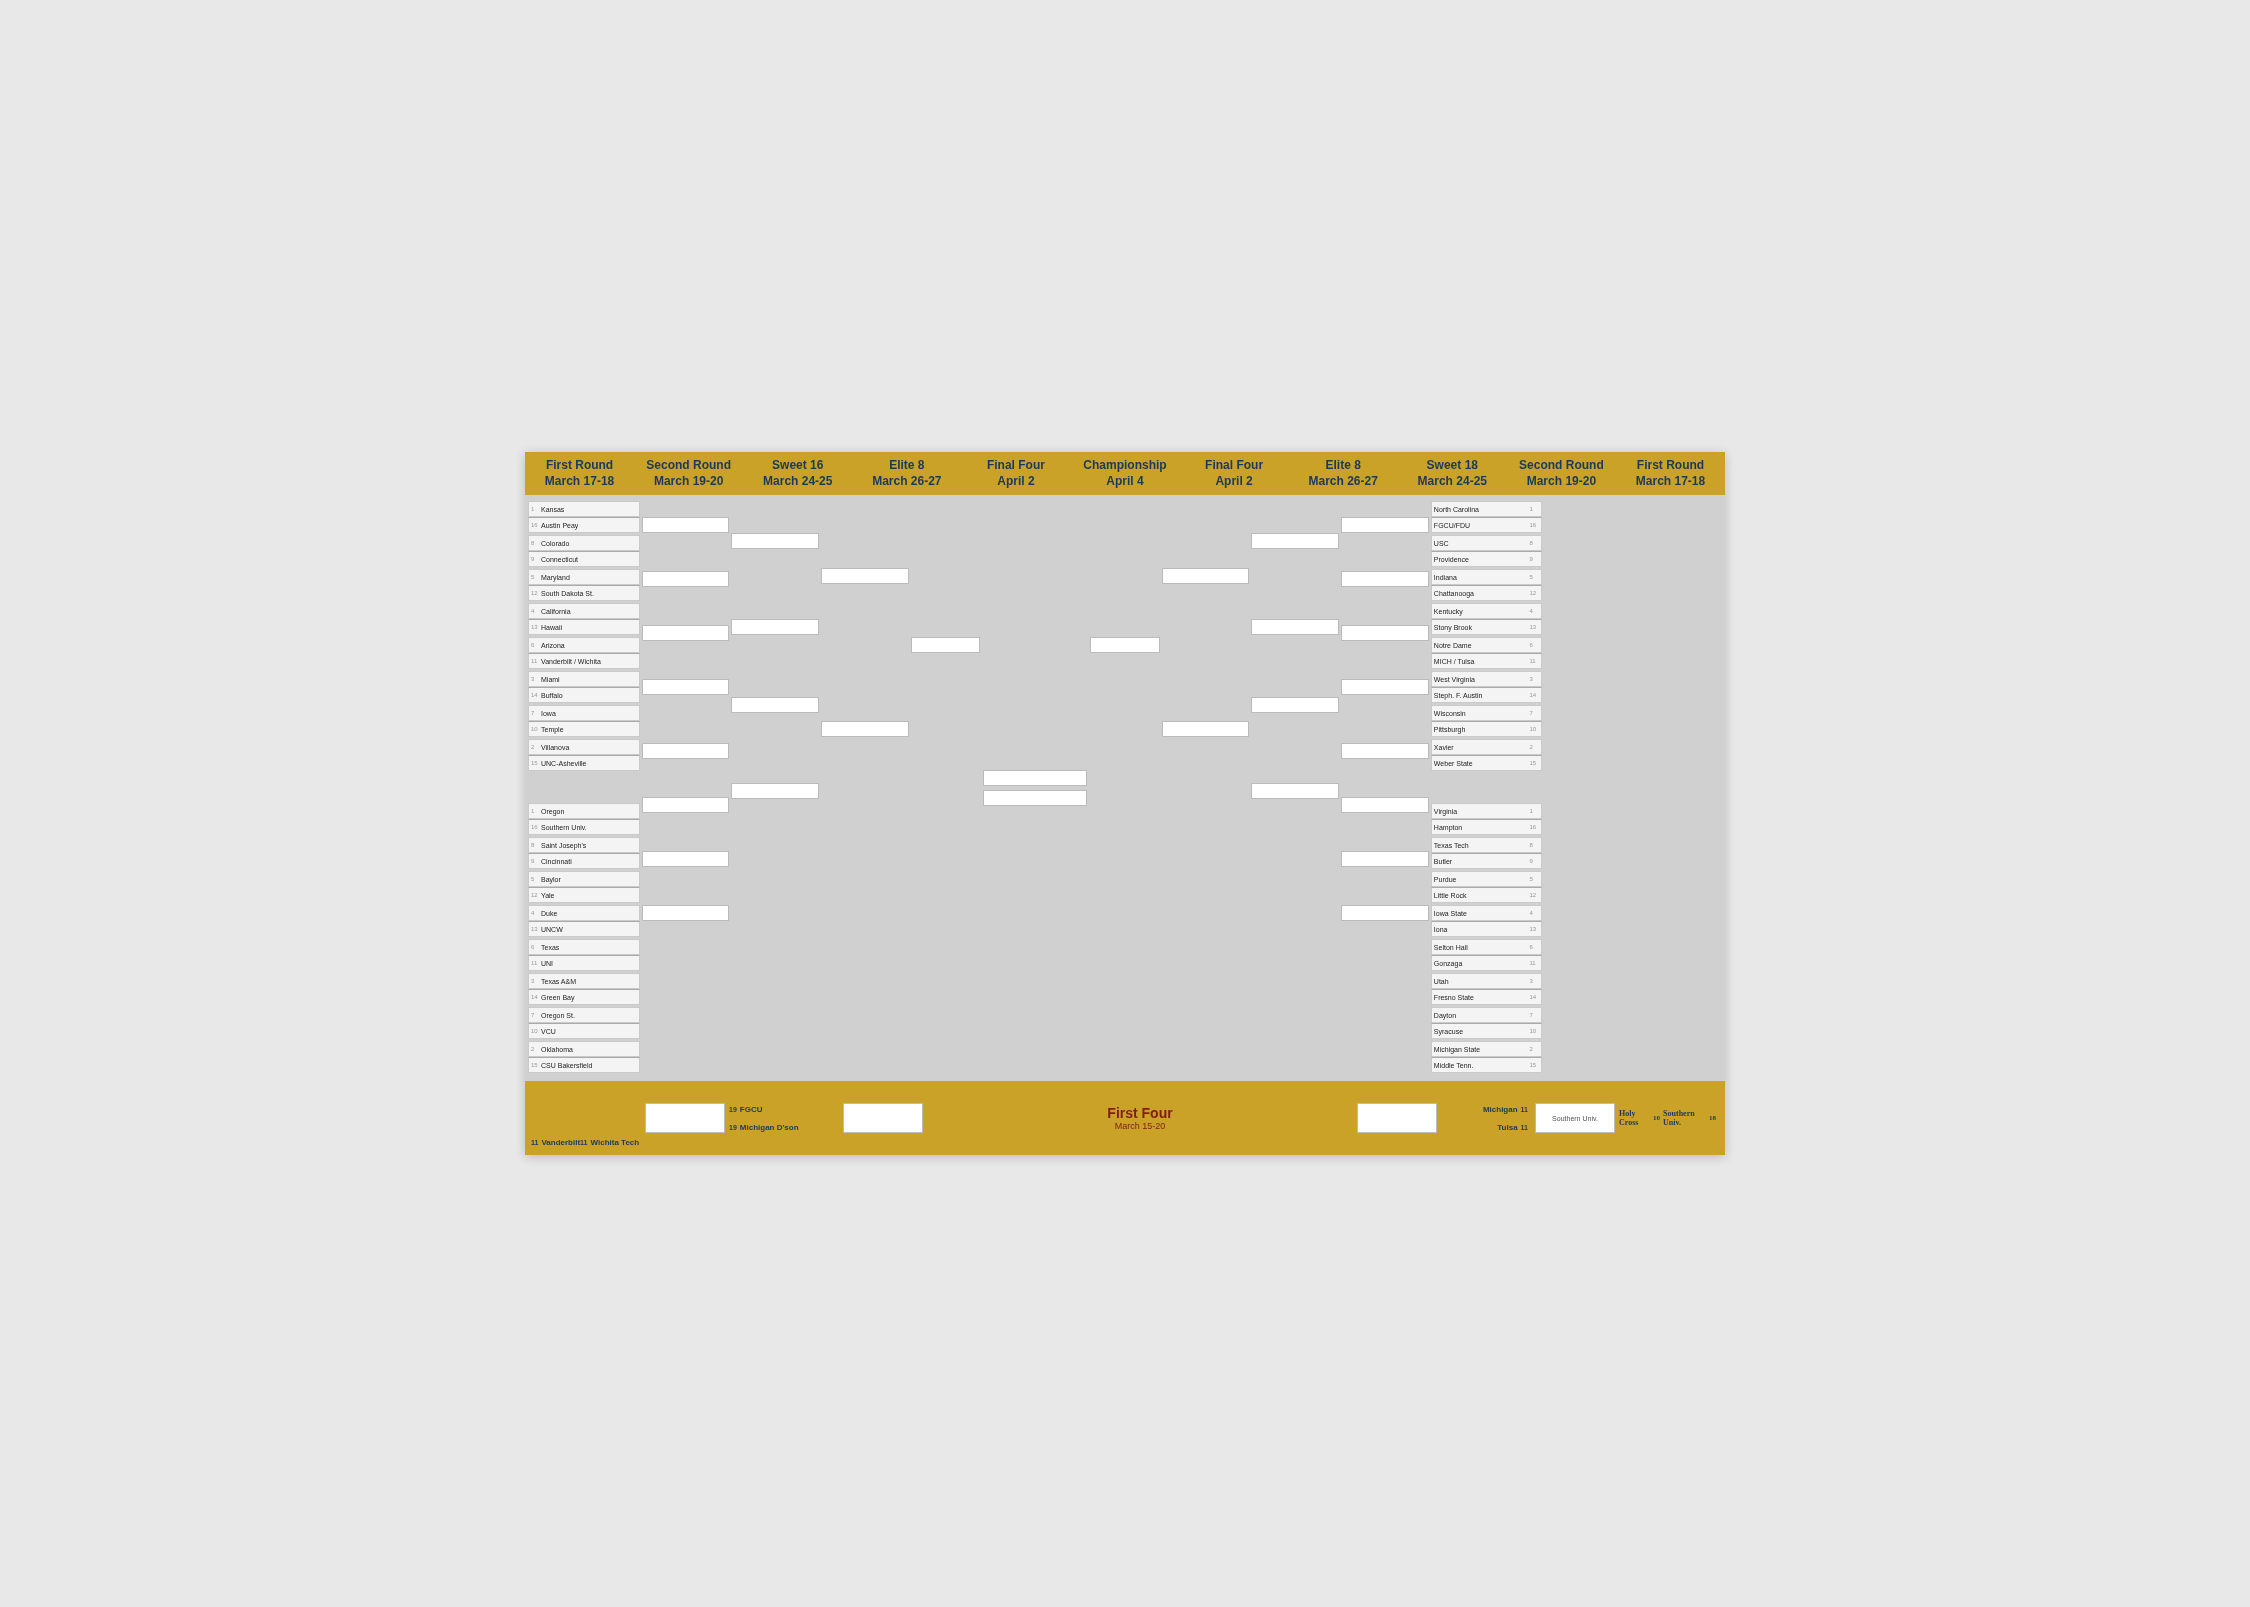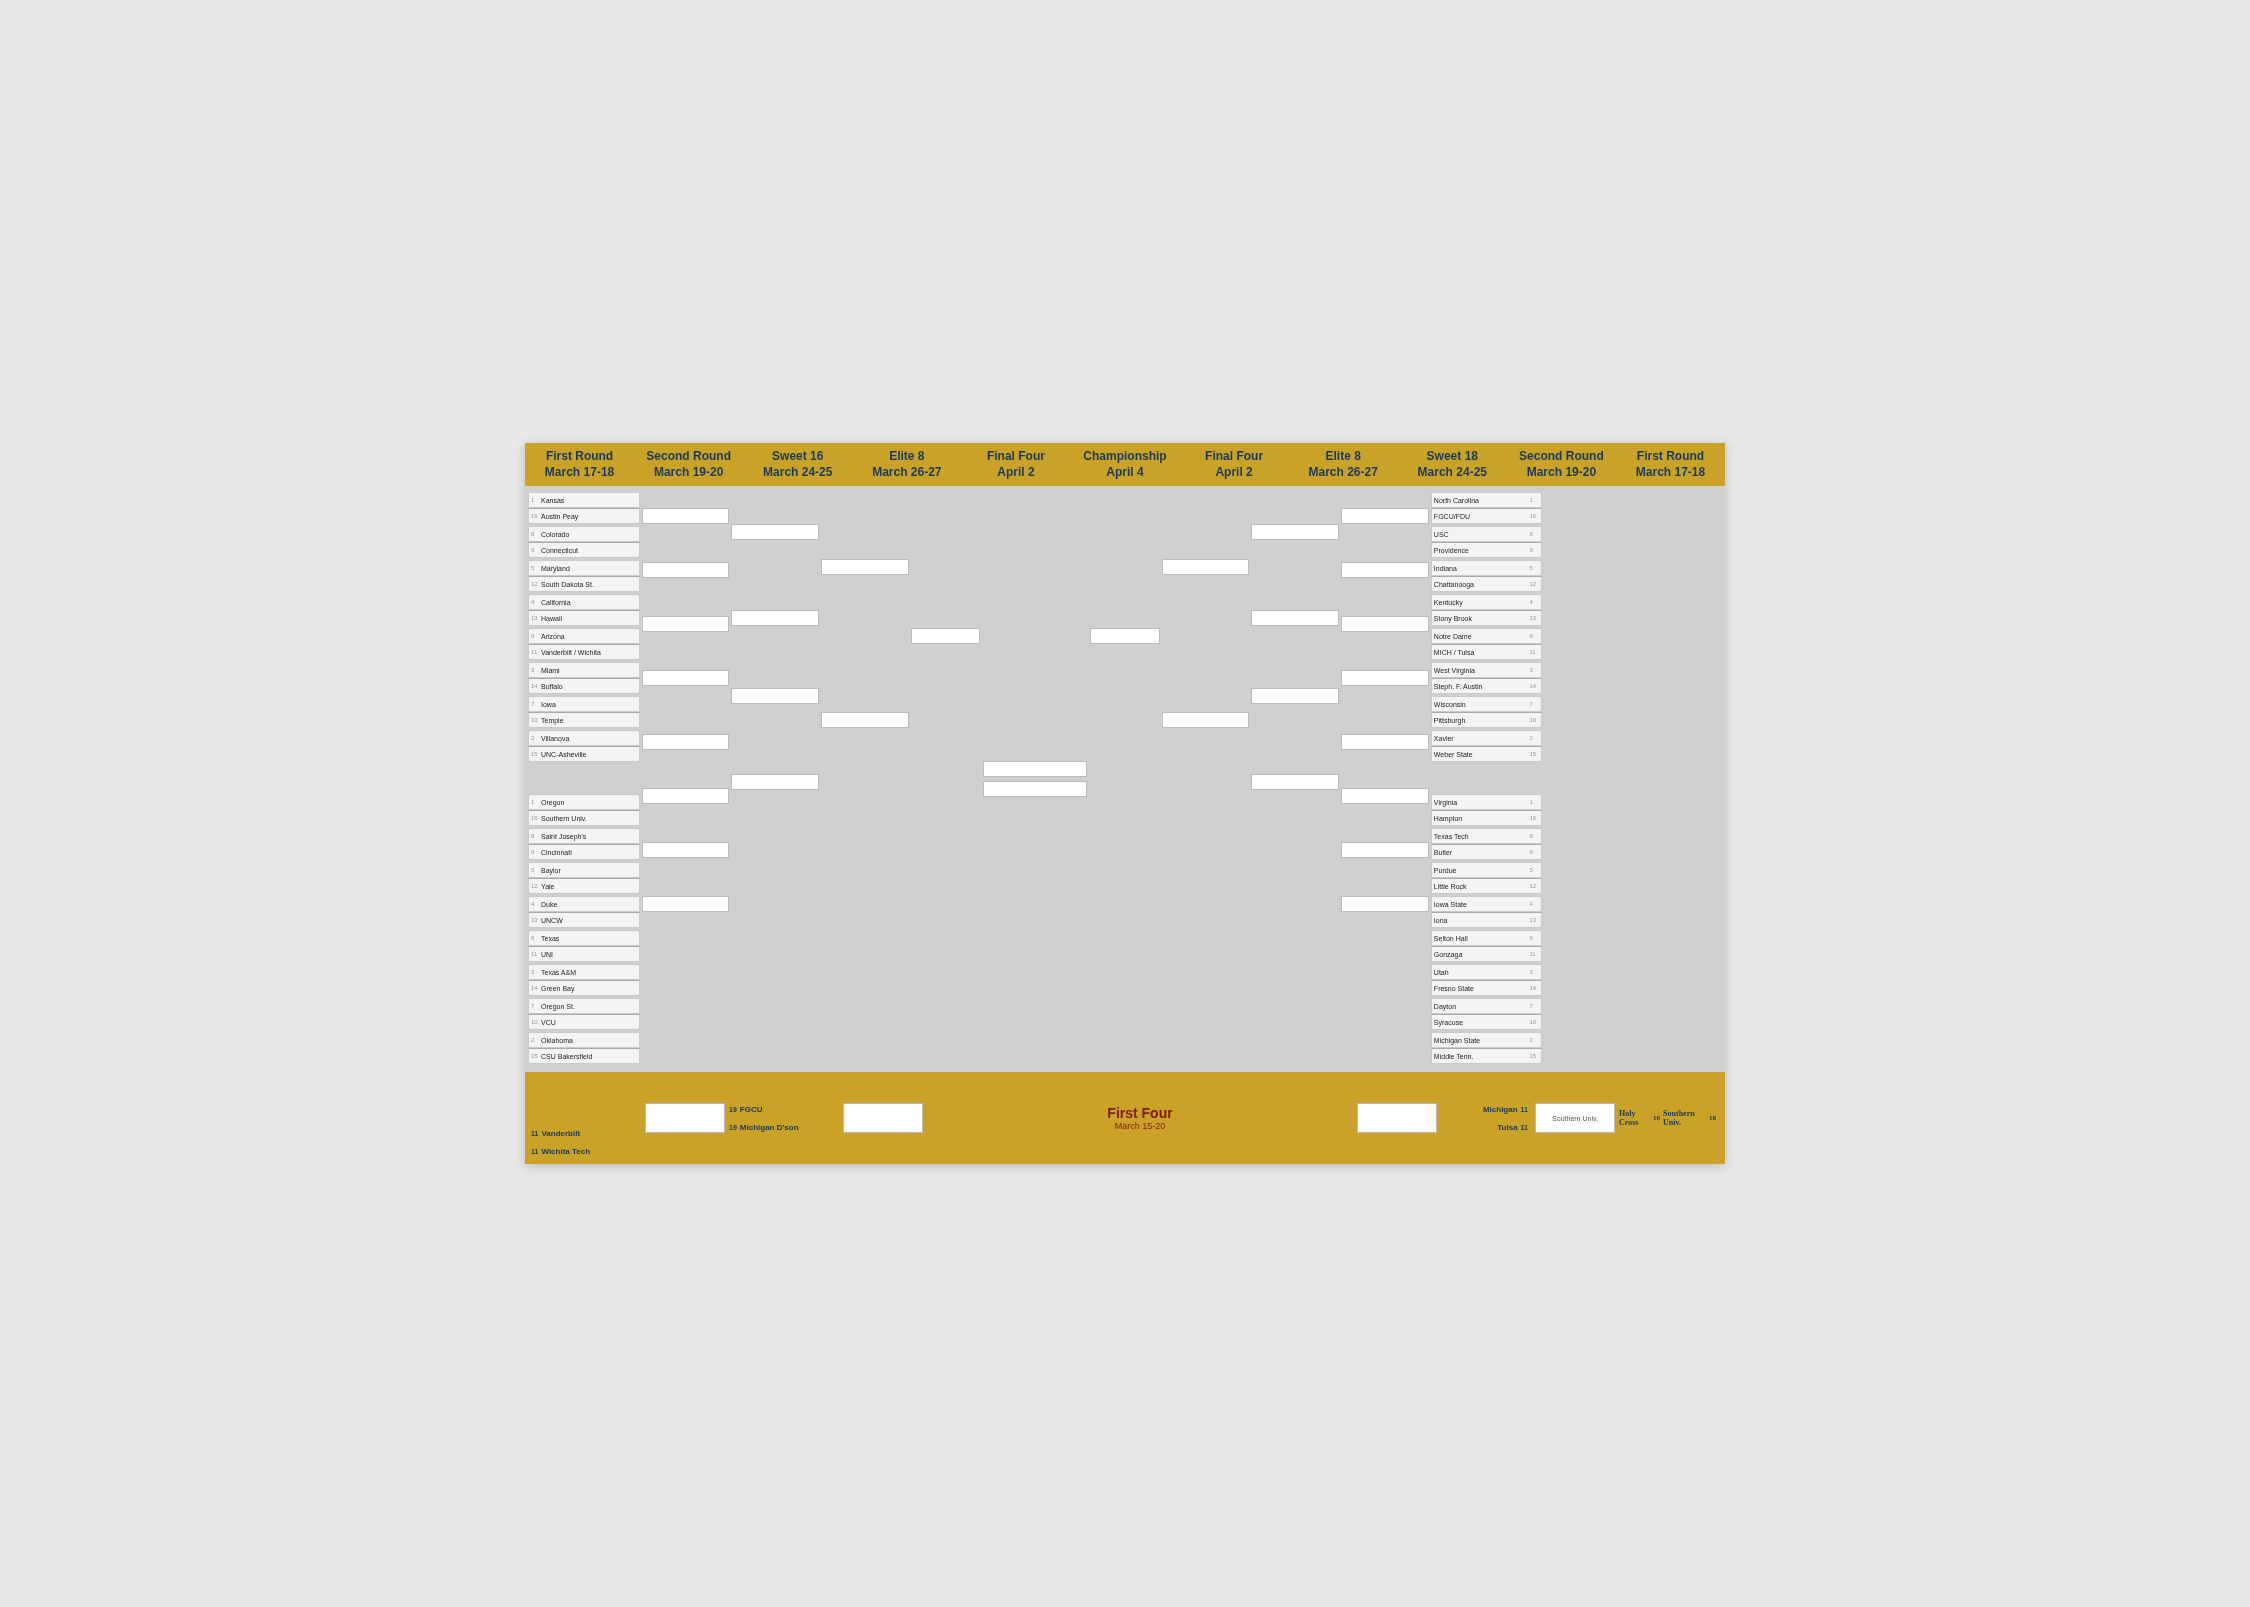--- a/index.html
+++ b/index.html
@@ -570,21 +570,21 @@
             <span class="sd">15</span>
           </div>
       </div>
       <div style="height:2px;"></div>
     </div>
 
   </div>
 
   <div class="first-four-bar">
 
-    <div style="width:110px; display:flex; flex-direction:column;margin-top:48px;">
+    <div style="width:110px; display:flex; flex-direction:row;margin-top:48px;">
       <div class="ff-team">
         <span class="sd">11</span>
         <span>Vanderbilt</span>
       </div>
       <div class="ff-team">
         <span class="sd">11</span>
         <span>Wichita Tech</span>
       </div>
     </div>
 

